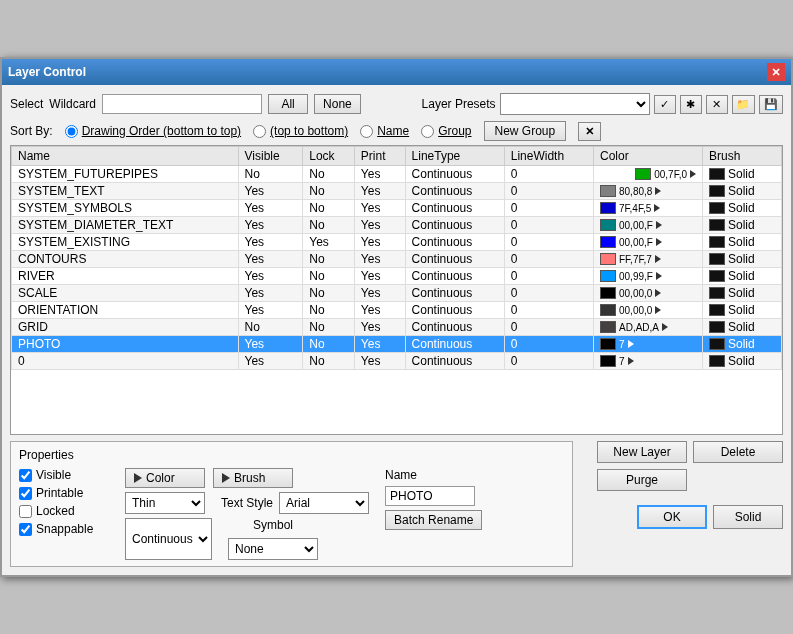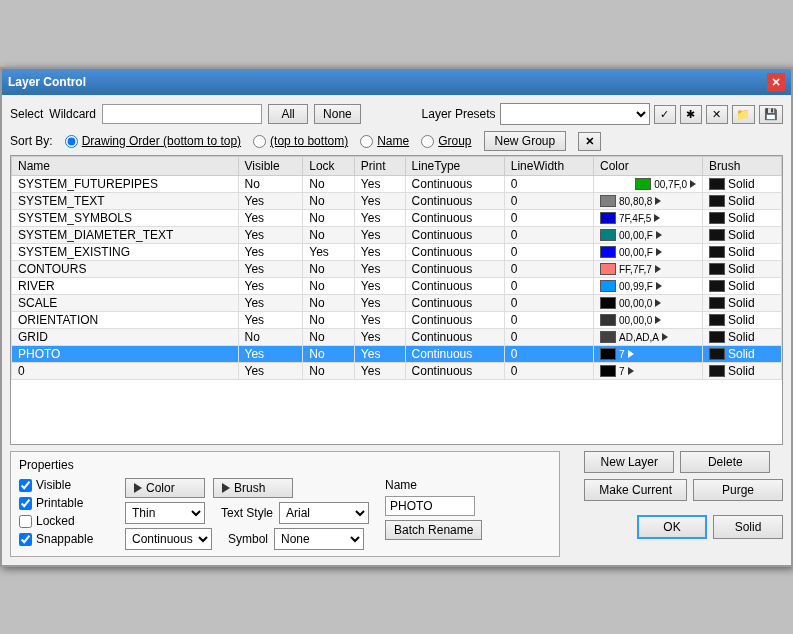--- a/index.html
+++ b/index.html
@@ -670,21 +670,21 @@
                 <span>Text Style</span>
                 <select class="style-select">
                   <option>Arial</option>
                 </select>
               </div>
             </div>
             <div class="color-brush-row">
               <select class="style-select" style="min-width:80px;">
                 <option>Continuous</option>
               </select>
-              <div style="display:flex; align-items:center; gap:6px; margin-left:8px;">
+              <div style="display:flex; align-items:center; gap:6px; margin-left:8px;flex-direction:column;">
                 <span>Symbol</span>
                 <select class="style-select">
                   <option>None</option>
                 </select>
               </div>
             </div>
           </div>
 
           <div class="name-section">
             <span class="name-label">Name</span>
@@ -693,21 +693,20 @@
           </div>
         </div>
       </div>
 
       <div class="right-buttons">
         <div class="bottom-btn-row">
           <button class="action-btn">New Layer</button>
           <button class="action-btn">Delete</button>
         </div>
         <div class="bottom-btn-row">
-          <button class="action-btn">Make Current</button>
           <button class="action-btn">Purge</button>
         </div>
         <div class="bottom-btn-row" style="justify-content:flex-end; margin-top:8px;">
           <button class="ok-btn">OK</button>
           <button class="cancel-btn">Solid</button>
         </div>
       </div>
     </div>
   </div>
 </div>

